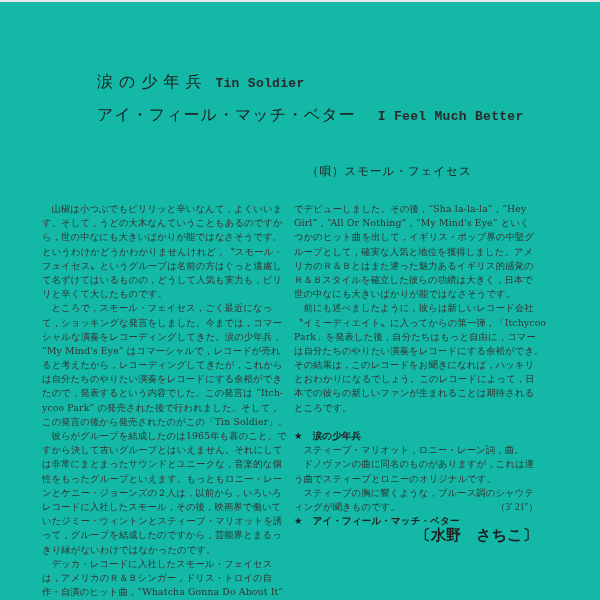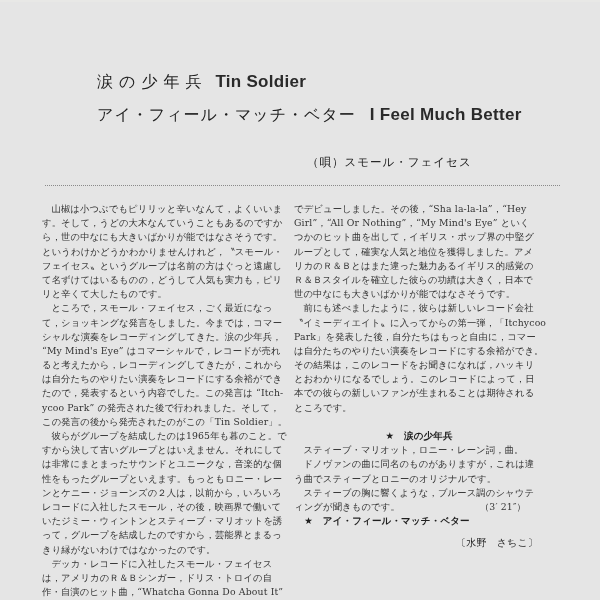--- a/index.html
+++ b/index.html
@@ -5,81 +5,81 @@
   html, body { margin:0; padding:0; }
   body {
     width:600px; height:600px; overflow:hidden;
     background:#fdfdfb;
     font-family:"DejaVu Sans", sans-serif;
     color:#2b2b2b;
     position:relative;
   }
   .page {
     position:absolute; inset:0;
-    background:#e5e5e5;
+    background:#14b8a6;
     border-top:2px solid #e8e8e6;
   }
   .title-row {
     position:absolute; left:97px; white-space:nowrap;
     display:flex; align-items:baseline;
   }
   .title-jp {
     font-family:"DejaVu Sans", sans-serif;
     font-size:16px; color:#1e1e1e; letter-spacing:6px;
   }
   .title-jp.tight { letter-spacing:1px; }
   .title-en {
-    font-family:Liberation Sans, sans-serif;
-    font-weight:bold; font-size:17px; color:#2a2a2a;
+    font-family:Liberation Mono, monospace;
+    font-weight:bold; font-size:13px; color:#2a2a2a;
     margin-left:8px; letter-spacing:0.3px;
   }
   #title1 { top:70px; }
   #title2 { top:103px; }
   .artist {
-    position:absolute; top:153px; left:307px;
+    position:absolute; top:162px; left:307px;
     font-size:11.5px; color:#222; letter-spacing:1px; white-space:nowrap;
   }
   .rule {
     position:absolute; top:183px; left:45px; width:515px; height:0;
     border-top:1px dotted #8a8a8a;
   }
   .col {
     position:absolute; top:200px;
     font-family:"DejaVu Serif", serif;
     font-size:9.3px; line-height:14.2px; color:#333;
     letter-spacing:0.15px;
   }
   .col .ln { white-space:nowrap; display:block; height:14.2px; }
   #col-left { left:42px; width:250px; }
   #col-right { left:294px; width:250px; }
   .gap { height:14.2px; display:block; }
   .track-head {
     font-family:"DejaVu Sans", sans-serif; font-weight:bold;
-    font-size:9.5px; color:#1f1f1f; white-space:nowrap; display:block; height:14.2px;text-align:center;
+    font-size:9.5px; color:#1f1f1f; white-space:nowrap; display:block; height:14.2px;
   }
   .track-head .star { margin-right:10px; }
-  .timing { float:right; margin-right:18px; }
+  .timing { float:right; margin-right:6px;font-family:Liberation Serif, serif; }
   .credit {
     display:block; text-align:right; margin-right:6px;
-    font-family:"DejaVu Sans", sans-serif; font-weight:normal; font-size:10px; color:#1f1f1f;margin-top:8px;
+    font-family:"DejaVu Sans", sans-serif; font-weight:bold; font-size:15px; color:#1f1f1f;
   }
 </style>
 </head>
 <body>
 
 <div class="page">
 
   <div class="title-row" id="title1">
     <span class="title-jp">涙の少年兵</span>
     <span class="title-en">Tin Soldier</span>
   </div>
 
   <div class="title-row" id="title2">
     <span class="title-jp tight">アイ・フィール・マッチ・ベター</span>
-    <span class="title-en" style="margin-left:14px">I Feel Much Better</span>
+    <span class="title-en" style="margin-left:22px">I Feel Much Better</span>
   </div>
 
   <div class="artist">（唄）スモール・フェイセス</div>
 
   <div class="rule"></div>
 
   <div class="col" id="col-left">
       <span class="ln">　山椒は小つぶでもピリリッと辛いなんて，よくいいま</span>
       <span class="ln">す。そして，うどの大木なんていうこともあるのですか</span>
       <span class="ln">ら，世の中なにも大きいばかりが能ではなさそうです。</span>

